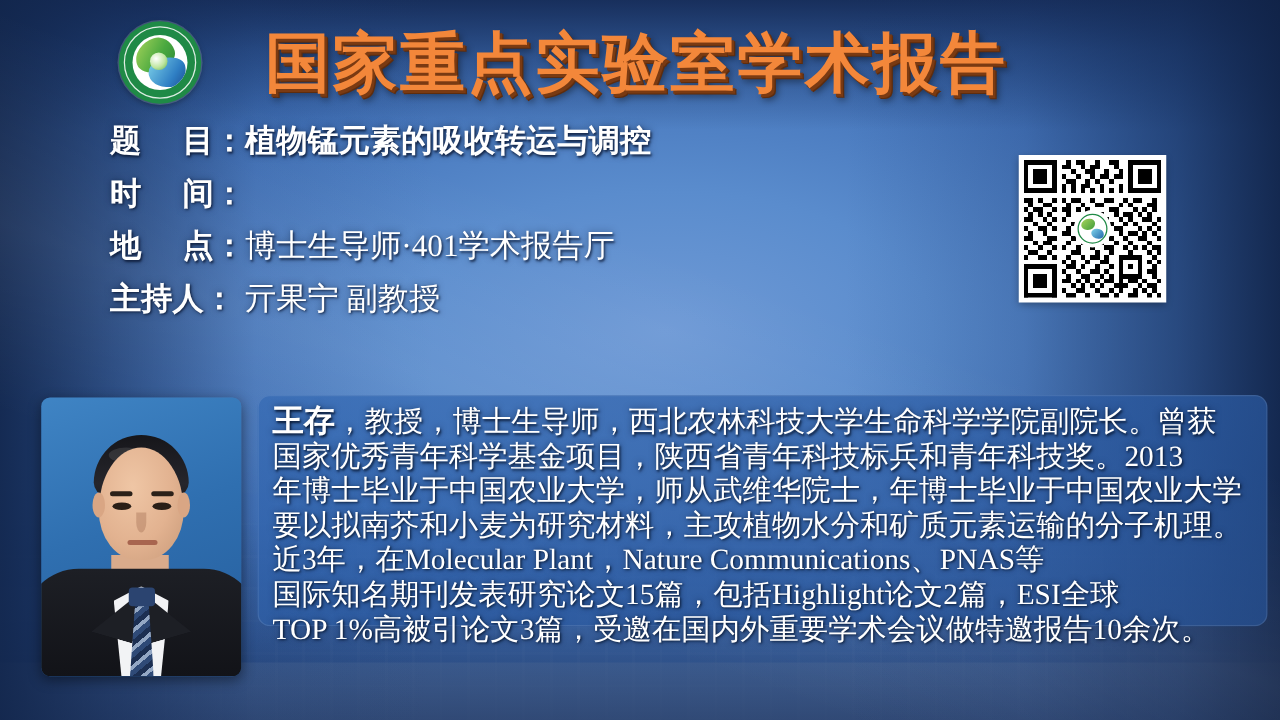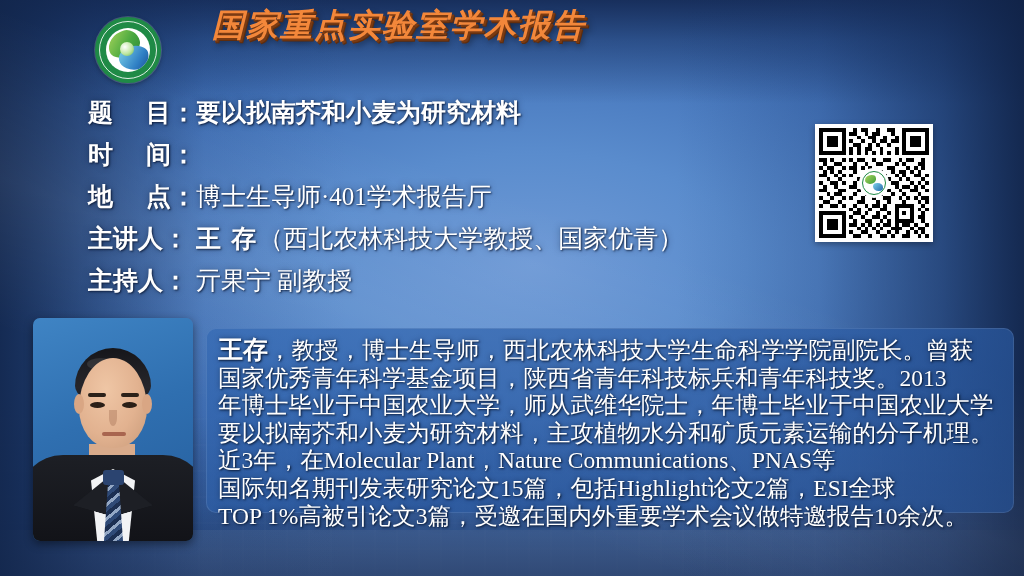--- a/index.html
+++ b/index.html
@@ -112,32 +112,31 @@
     position: absolute;
     left: 14px; top: 14px;
     width: 14px; height: 14px;
     border-radius: 50%;
     background: radial-gradient(circle at 35% 35%, #ffffff, #bfe6a0 55%, #5bb04a 100%);
   }
 
   .main-title {
     position: absolute;
     left: 212px;
-    top: 4px;
+    top: 16px;
     font-family: "DejaVu Sans", "Liberation Sans", sans-serif;
     font-weight: bold;
-    font-size: 32px;
+    font-size: 52px;
     letter-spacing: 2px;
     color: #f3873a;
     text-shadow:
       2px 2px 0 #7a3a12,
       3px 3px 0 #5e2d0e,
       4px 5px 6px rgba(0,0,0,0.45);
     white-space: nowrap;
-    font-style: italic;
   }
 
   
   .info-list {
     position: absolute;
     left: 88px;
     top: 96px;
     width: 700px;
   }
   .info-row {
@@ -297,21 +296,21 @@
   .p-brow-r { position: absolute; left: 88px; top: 75px; width: 18px; height: 4px; border-radius: 3px; background: #2b2119; }
   .p-eye-l { position: absolute; left: 57px; top: 84px; width: 15px; height: 6px; border-radius: 50%; background: #2a1f17; }
   .p-eye-r { position: absolute; left: 89px; top: 84px; width: 15px; height: 6px; border-radius: 50%; background: #2a1f17; }
   .p-nose { position: absolute; left: 76px; top: 92px; width: 8px; height: 16px; border-radius: 0 0 50% 50%; background: rgba(170,120,90,0.45); }
   .p-mouth { position: absolute; left: 69px; top: 114px; width: 24px; height: 4px; border-radius: 3px; background: #a8654f; }
 
   
   .bio {
     position: absolute;
     left: 206px;
-    top: 328px;
+    top: 316px;
     width: 808px;
     height: 185px;
     border-radius: 10px;
     background: linear-gradient(160deg, rgba(53,106,180,0.74) 0%, rgba(44,92,164,0.72) 48%, rgba(38,82,150,0.70) 100%);
     box-shadow: inset 0 0 0 1px rgba(255,255,255,0.10);
     padding: 8px 6px 6px 12px;
     box-sizing: border-box;
   }
   .bio-line {
     font-size: 23.5px;
@@ -349,42 +348,38 @@
     <div class="main-title">国家重点实验室学术报告</div>
   </div>
 
   <div class="info-list">
 
     <div class="info-row">
       <span class="info-label spread">
         <span>题</span>
           <span>目：</span>
       </span>
-      <span class="info-value bold">要以拟南芥和小麦为研究材料</span>
+      <span class="info-value bold">植物锰元素的吸收转运与调控</span>
     </div>
 
     <div class="info-row">
       <span class="info-label spread">
         <span>时</span>
           <span>间：</span>
       </span>
     </div>
 
     <div class="info-row">
       <span class="info-label spread">
         <span>地</span>
           <span>点：</span>
       </span>
       <span class="info-value">博士生导师·401学术报告厅</span>
     </div>
 
-    <div class="info-row">
-      <span class="info-label">主讲人：</span>
-      <span class="info-value"><span class="strong">王 存</span><span>（西北农林科技大学教授、国家优青）</span></span>
-    </div>
 
     <div class="info-row">
       <span class="info-label">主持人：</span>
       <span class="info-value">亓果宁 副教授</span>
     </div>
 
   </div>
 
   <div class="qr-wrap">
     <svg width="110" height="110" viewBox="0 0 29 29" shape-rendering="crispEdges">

